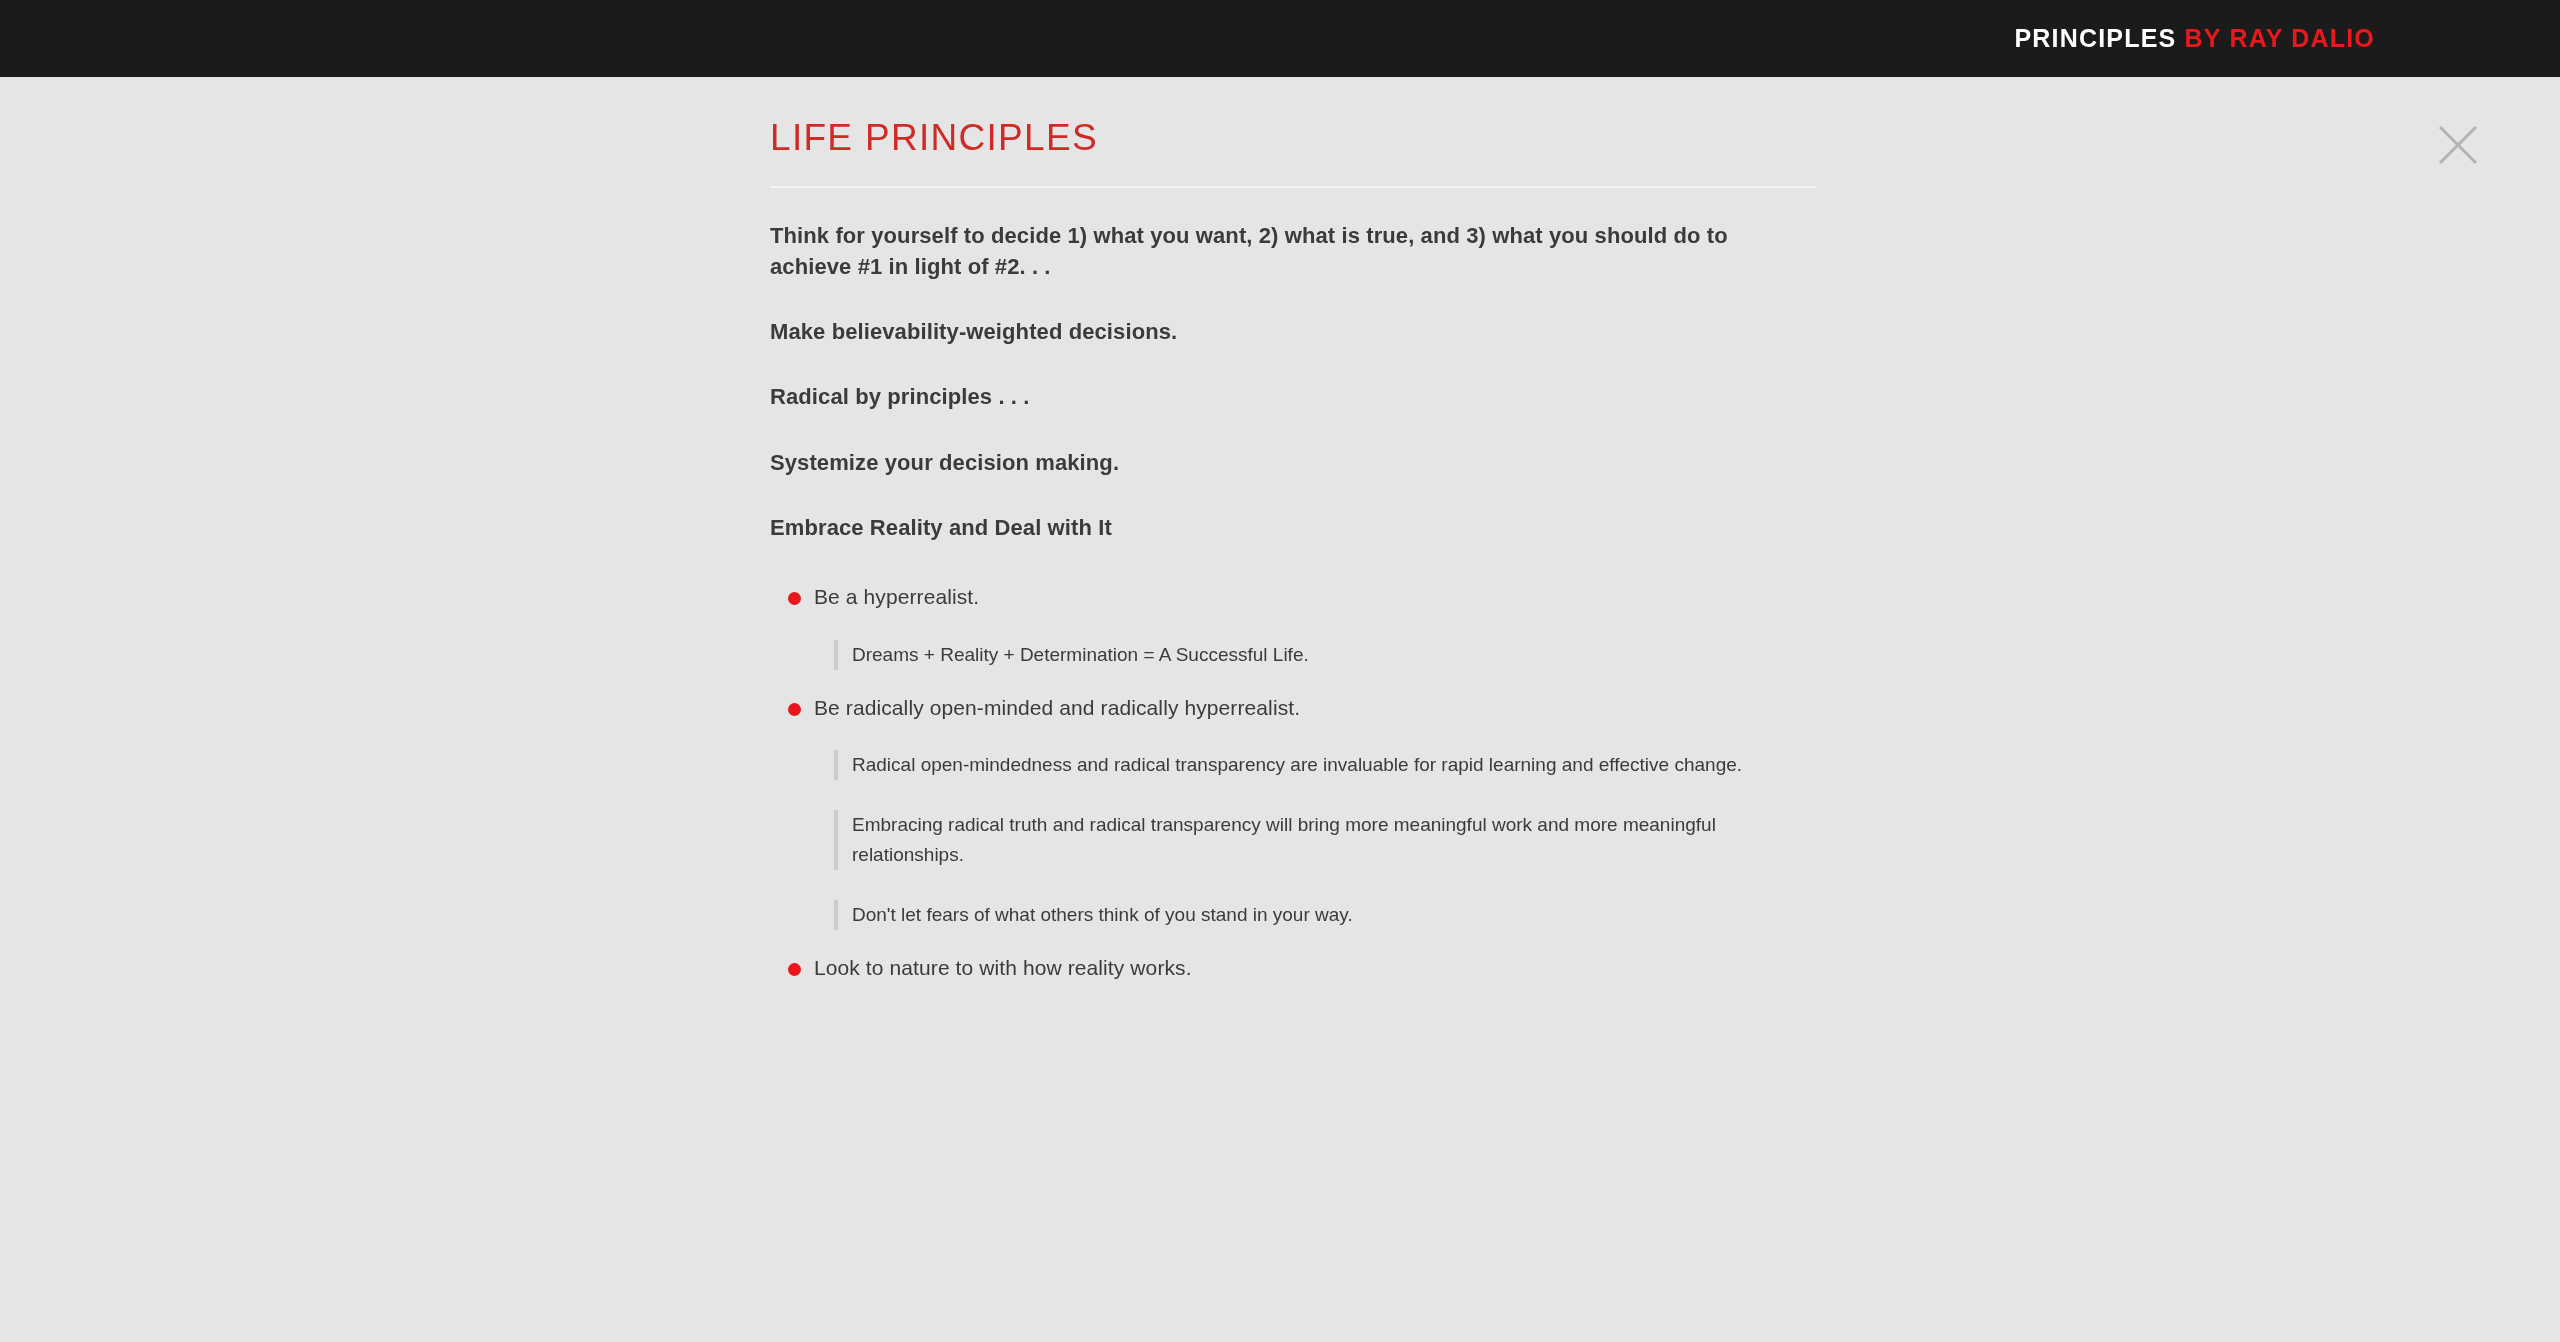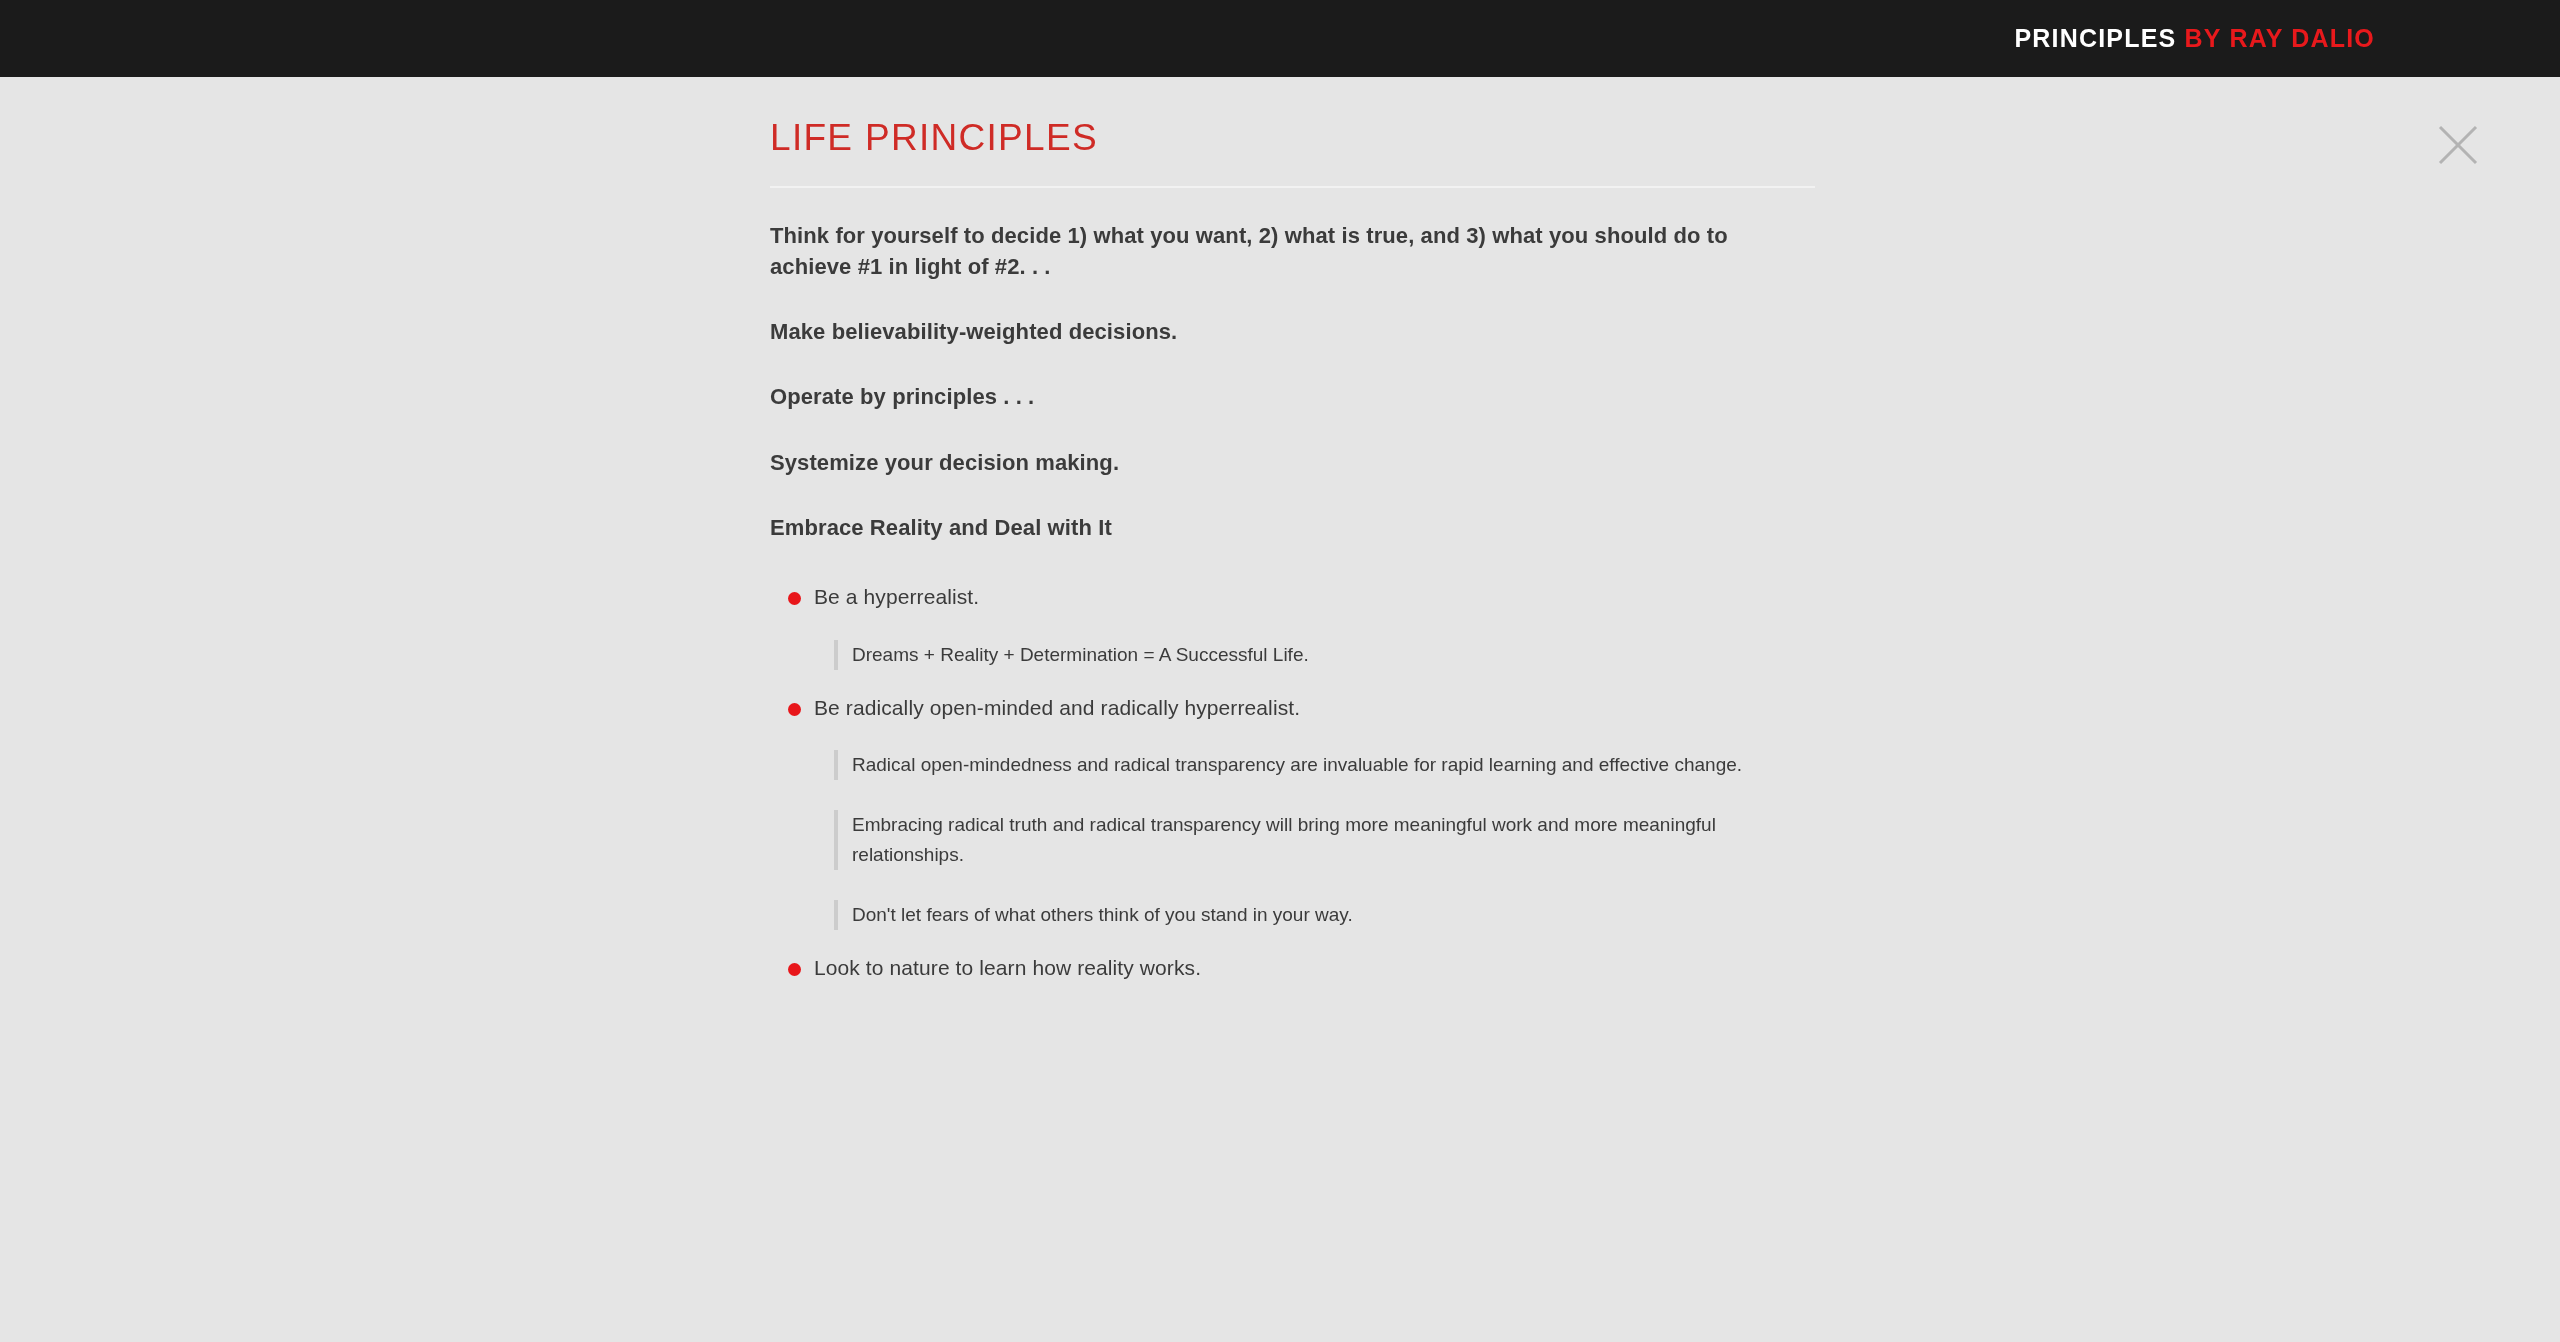--- a/index.html
+++ b/index.html
@@ -131,21 +131,21 @@
     </span>
   </div>
 
   <div class="content">
 
     <h1 class="page-title">LIFE PRINCIPLES</h1>
     <div class="divider"></div>
 
     <p class="lead first">Think for yourself to decide 1) what you want, 2) what is true, and 3) what you should do to achieve #1 in light of #2. . .</p>
     <p class="lead gap">Make believability-weighted decisions.</p>
-    <p class="lead gap">Operate by principles . . .</p>
+    <p class="lead gap">Radical by principles . . .</p>
     <p class="lead gap">Systemize your decision making.</p>
     <p class="lead gap">Embrace Reality and Deal with It</p>
 
     <ul class="bullets">
 
       <li class="bullet-item">
         <span class="dot"></span>
         <div class="bullet-text">Be a hyperrealist.</div>
         <div class="quote-group">
           <div class="quote">Dreams + Reality + Determination = A Successful Life.</div>
@@ -158,18 +158,18 @@
         <div class="bullet-text">Be radically open-minded and radically hyperrealist.</div>
         <div class="quote-group">
           <div class="quote">Radical open-mindedness and radical transparency are invaluable for rapid learning and effective change.</div>
           <div class="quote">Embracing radical truth and radical transparency will bring more meaningful work and more meaningful relationships.</div>
           <div class="quote">Don't let fears of what others think of you stand in your way.</div>
         </div>
       </li>
 
       <li class="bullet-item after-quotes">
         <span class="dot"></span>
-        <div class="bullet-text">Look to nature to learn how reality works.</div>
+        <div class="bullet-text">Look to nature to with how reality works.</div>
       </li>
 
     </ul>
   </div>
 </div>
 
 </body></html>

